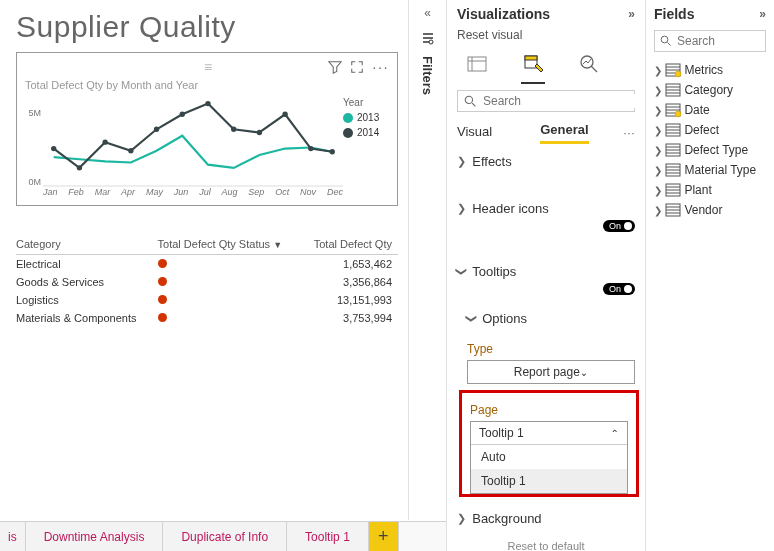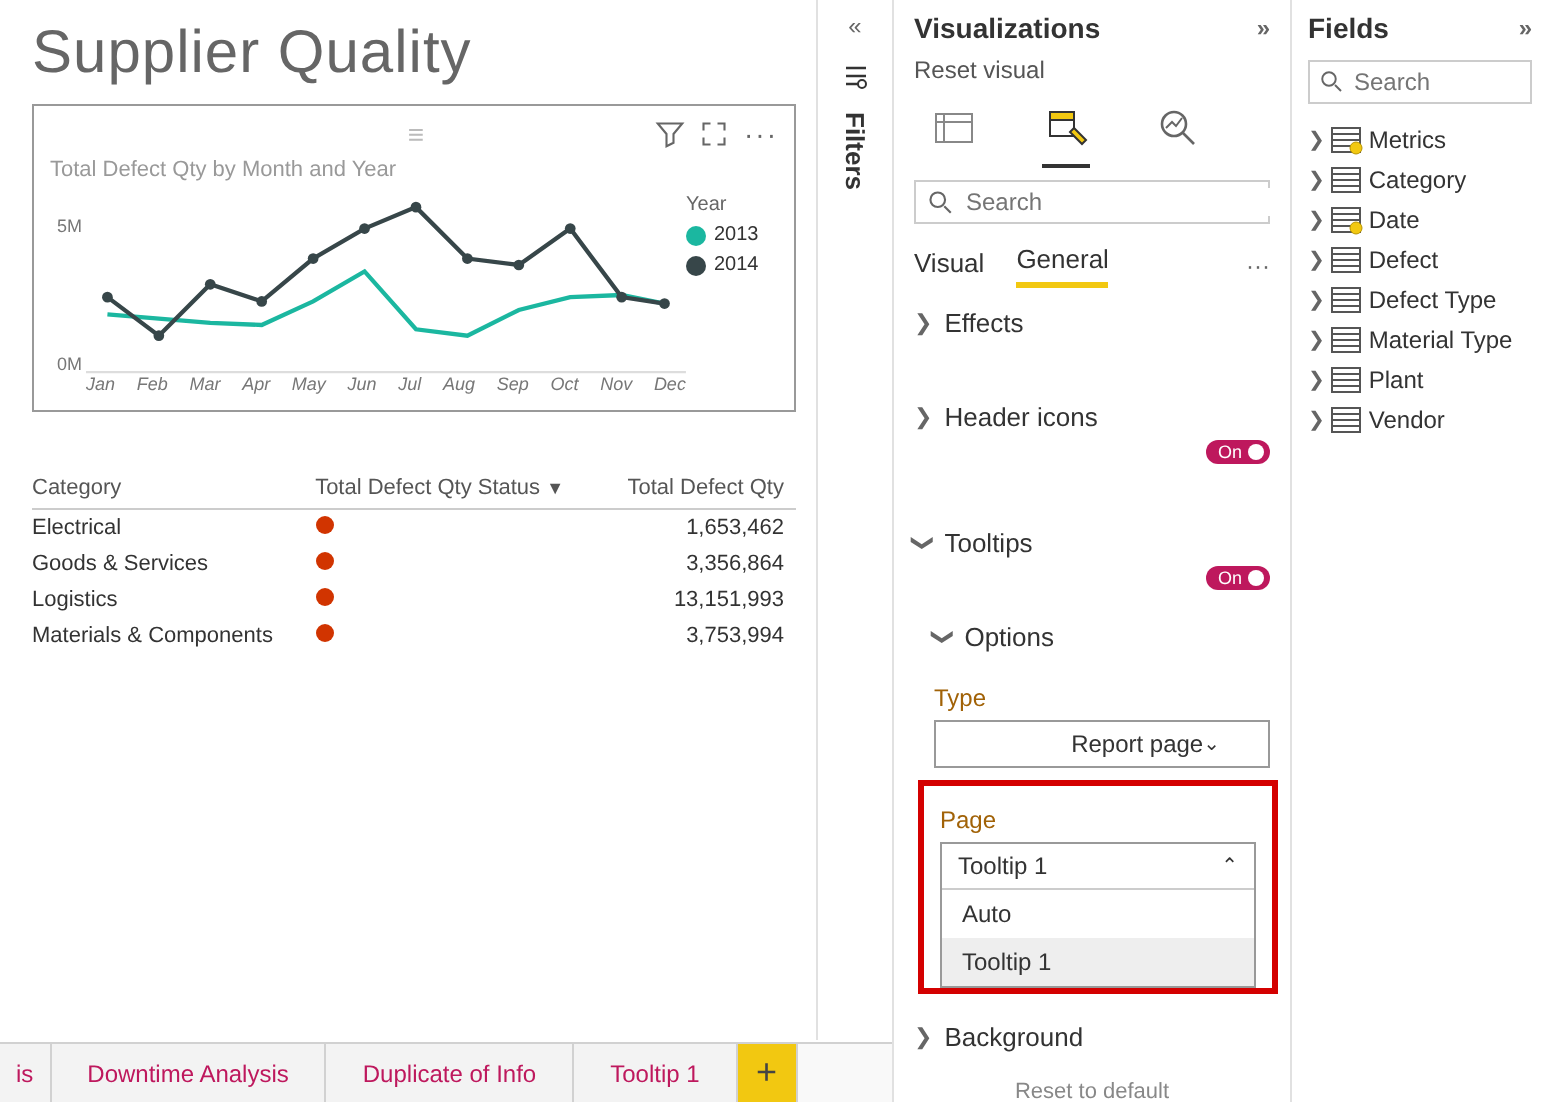--- a/index.html
+++ b/index.html
@@ -49,31 +49,31 @@
 .pane-header { display: flex; justify-content: space-between; align-items: center; padding: 6px 10px; font-weight: 600; font-size: 14px; }
 .pane-sub { font-size: 12px; color: #555; padding: 0 10px 6px 10px; }
 .icon-row { display: flex; gap: 28px; padding: 2px 16px 6px 16px; align-items: center; }
 .icon-row .ico { width: 28px; height: 28px; display: flex; align-items: center; justify-content: center; position: relative; }
 .icon-row .ico.active::after { content: ''; position: absolute; bottom: -6px; left: 2px; right: 2px; height: 2px; background: #333; }
 .search-box { margin: 6px 10px; border: 1px solid #ccc; display: flex; align-items: center; padding: 3px 6px; gap: 6px; }
 .search-box input { border: none; outline: none; font-size: 12px; flex: 1; }
 
 .sub-tabs { display: flex; gap: 16px; padding: 4px 10px 2px 10px; align-items: center; }
 .sub-tab { font-size: 13px; padding-bottom: 4px; cursor: pointer; }
-.sub-tab.active { border-bottom: 3px solid #f2c811; font-weight: 400; }
+.sub-tab.active { border-bottom: 3px solid #f2c811; font-weight: 700; margin-left: 32px; }
 .sub-tabs .more { margin-left: auto; color: #666; }
 
 .fmt-section { padding: 8px 10px; display: flex; align-items: center; gap: 6px; font-size: 13px; cursor: pointer; }
 .fmt-section .chev { font-size: 11px; color: #666; }
-.toggle { margin-left: auto; background: #be185d; color: #fff; border-radius: 8px; font-size: 9px; padding: 1px 3px 1px 6px; display: flex; align-items: center; gap: 3px; margin-top: 35px; }
+.toggle { margin-left: auto; background: #000000; color: #fff; border-radius: 8px; font-size: 9px; padding: 1px 3px 1px 6px; display: flex; align-items: center; gap: 3px; margin-top: 35px; }
 .toggle::after { content: ''; width: 8px; height: 8px; background: #fff; border-radius: 50%; }
 
 .options-block { padding: 2px 10px 0 20px; }
 .opt-label { font-size: 12px; color: #a16207; margin: 6px 0 4px 0; }
-.select-box { border: 1px solid #999; padding: 4px 24px; display: flex; justify-content: flex-end; align-items: center; font-size: 12px; background: #fff; cursor: pointer; }
+.select-box { border: 1px solid #999; padding: 4px 1px; display: flex; justify-content: center; align-items: center; font-size: 12px; background: #fff; cursor: pointer; }
 
 .highlight-box { border: 3px solid #d40000; margin: 6px 6px 6px 12px; padding: 4px 8px 0 8px; }
 .dropdown-open { border: 1px solid #999; margin-top: 0; background: #fff; }
 .dropdown-open .sel-top { padding: 4px 8px; display: flex; justify-content: space-between; align-items: center; border-bottom: 1px solid #ccc; }
 .dropdown-open .opt { padding: 5px 10px; font-size: 12px; cursor: pointer; }
 .dropdown-open .opt.hl { background: #eee; }
 
 .reset-link { text-align: center; font-size: 11px; color: #888; padding: 6px 0 2px 0; }
 
 

